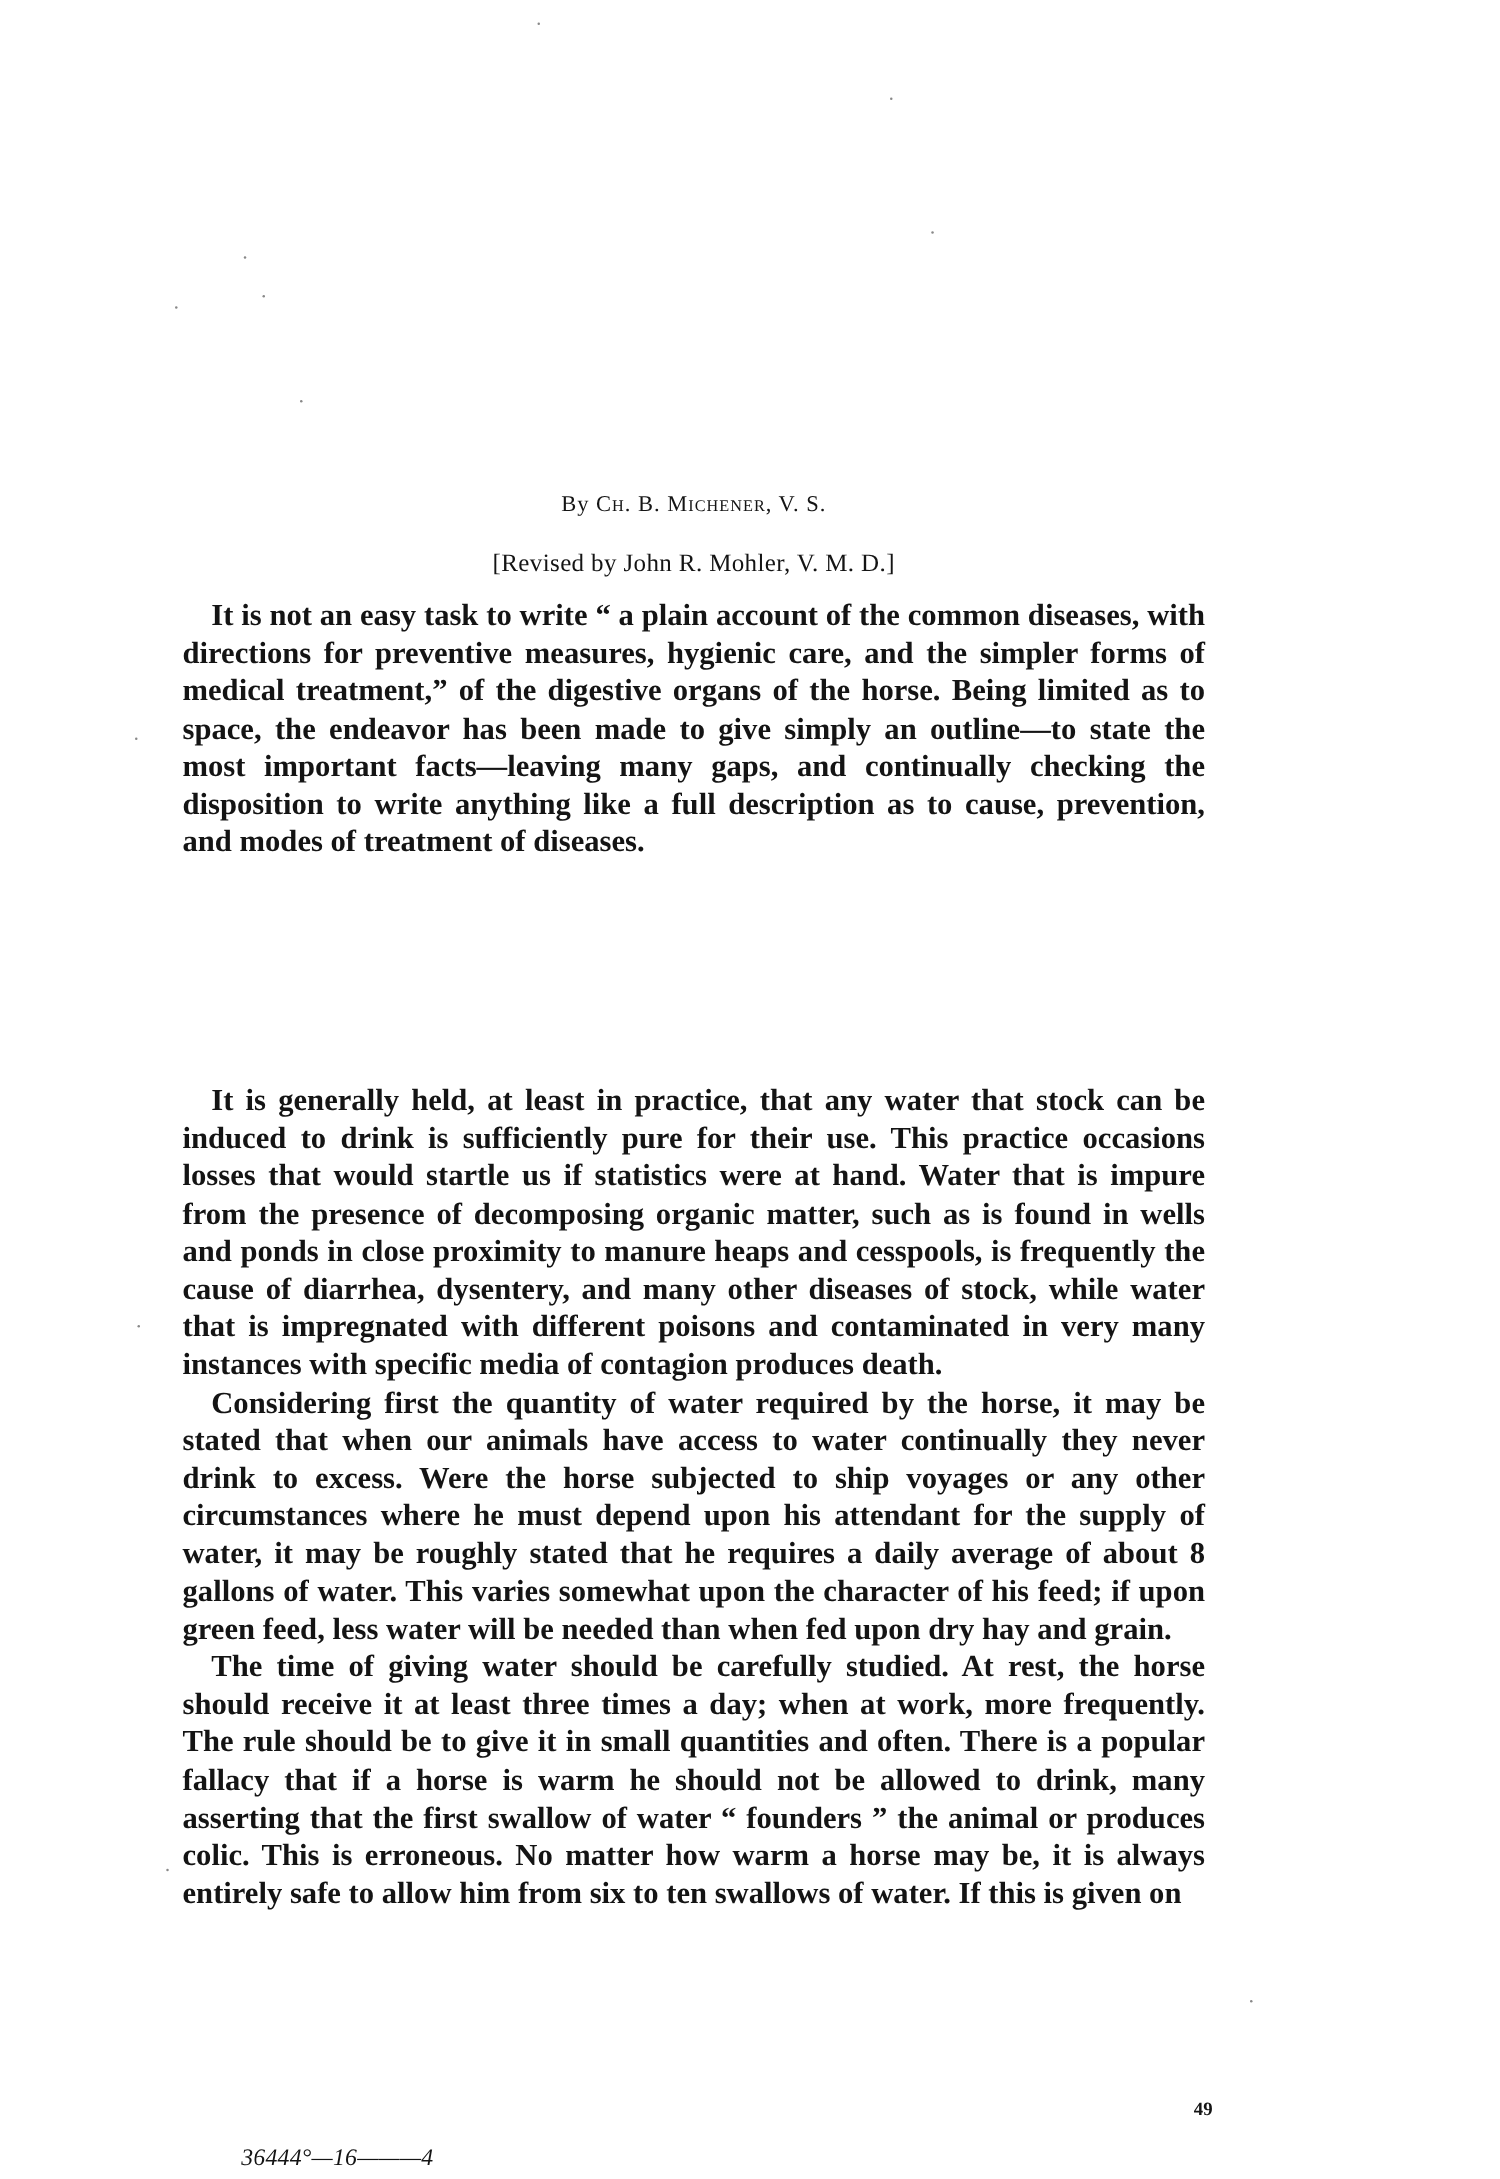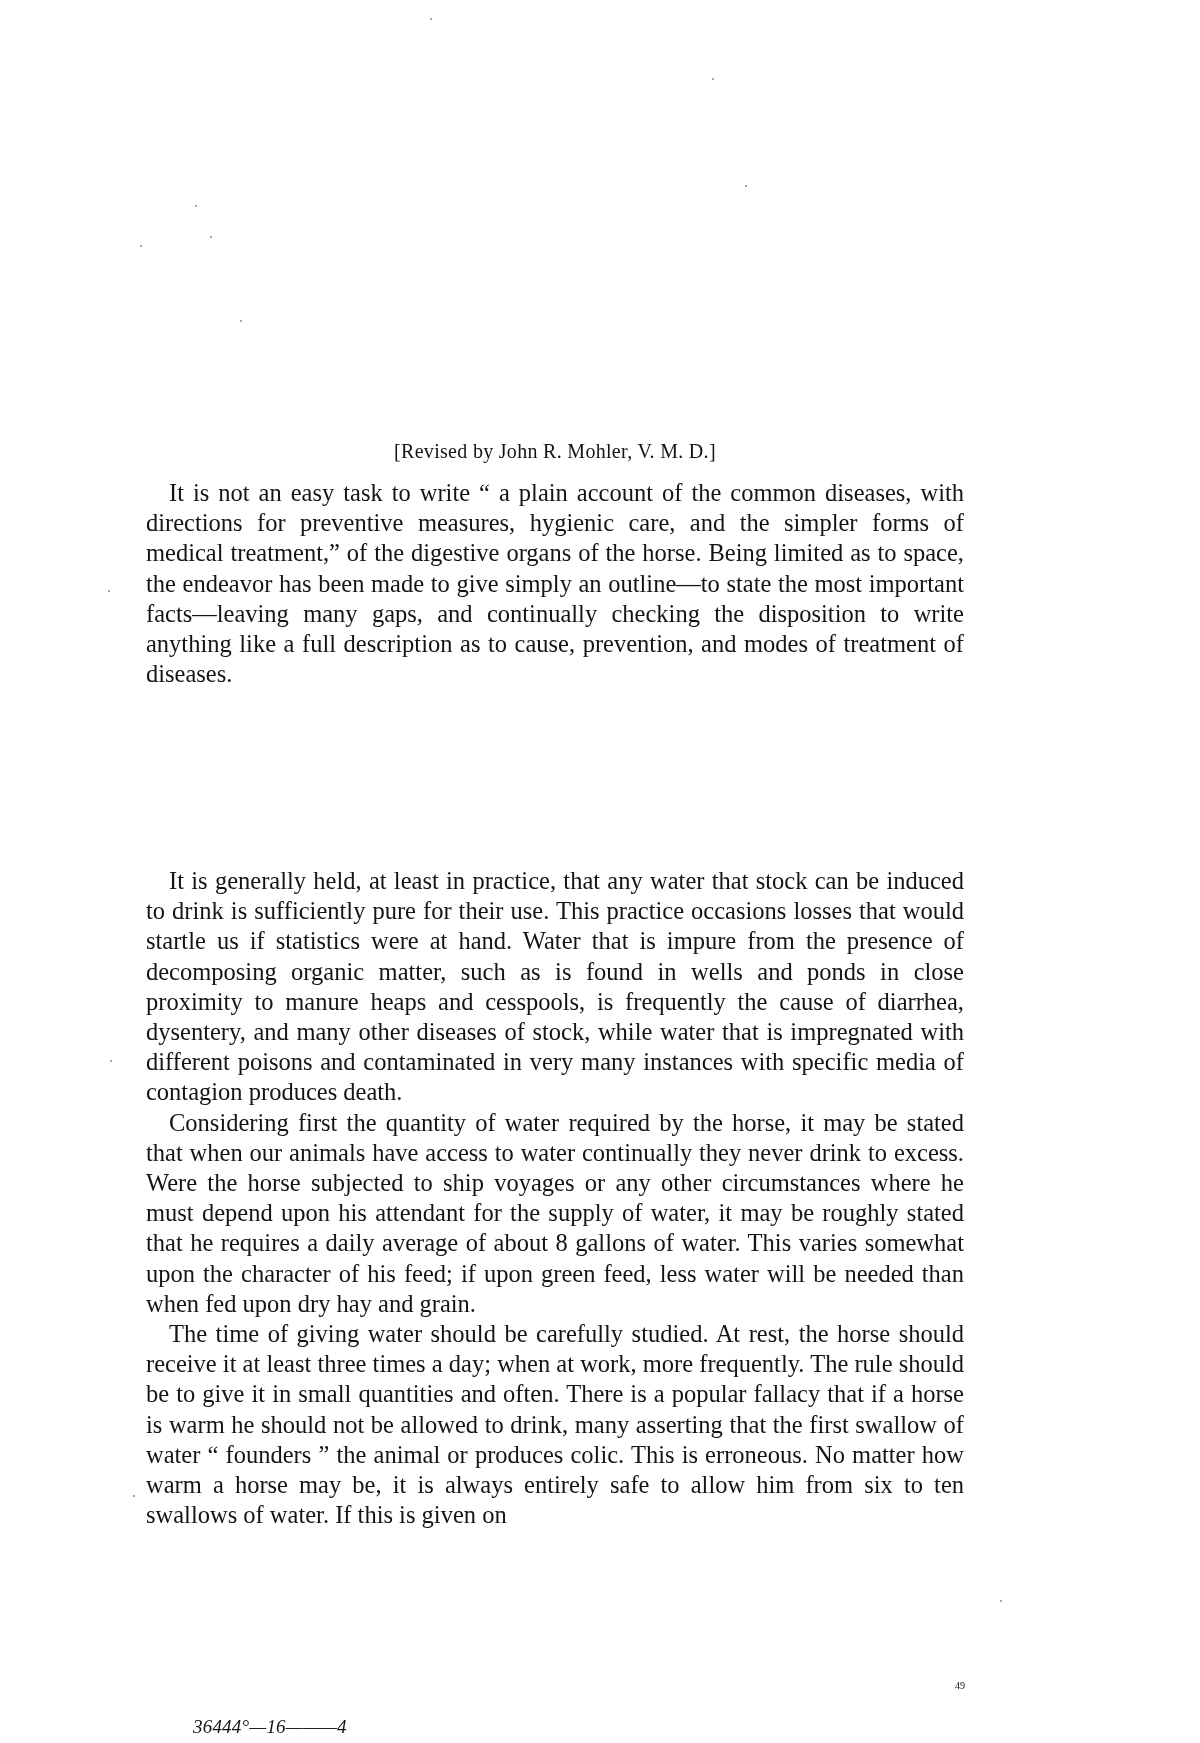--- a/index.html
+++ b/index.html
@@ -54,38 +54,39 @@
       width: 818px;
       font-size: 24.5px;
       line-height: 30.2px;
       text-align: justify;
       -webkit-hyphens: none;
       hyphens: none;
     }
     .body-text p {
       margin: 0;
       text-indent: 23px;
+      font-weight: bold;
     }
     .p1 { top: 478px; }
     .section-heading {
       position: absolute;
       left: 130px; width: 850px;
       top: 773px;
       text-align: center;
       font-size: 17px;
       letter-spacing: 1px;
       font-weight: bold;
     }
     .p2 { top: 866px; }
     .page-number {
       position: absolute;
       left: 955px;
       top: 1680px;
-      font-size: 10px;
-      font-weight: normal;
+      font-size: 15px;
+      font-weight: bold;
     }
     .signature-mark {
       position: absolute;
       left: 193px;
       top: 1716px;
       font-size: 19px;
       letter-spacing: 0.2px;
       font-style: italic;
     }
   </style>
@@ -100,20 +101,24 @@
   <div class="speck" style="left:210px;top:236px;"></div>
   <div class="speck" style="left:140px;top:245px;"></div>
   <div class="speck" style="left:745px;top:185px;"></div>
   <div class="speck" style="left:240px;top:320px;"></div>
   <div class="speck" style="left:108px;top:590px;"></div>
   <div class="speck" style="left:110px;top:1060px;"></div>
   <div class="speck" style="left:133px;top:1495px;"></div>
   <div class="speck" style="left:1000px;top:1600px;"></div>
 
 
+  <div class="byline">
+    <span>By</span>
+    <span class="sc">Ch. B. Michener, V. S.</span>
+  </div>
 
   <div class="revised">[Revised by John R. Mohler, V. M. D.]</div>
 
   <div class="body-text p1">
     <p>It is not an easy task to write “ a plain account of the common diseases, with directions for preventive measures, hygienic care, and the simpler forms of medical treatment,” of the digestive organs of the horse.  Being limited as to space, the endeavor has been made to give simply an outline—to state the most important facts—leaving many gaps, and continually checking the disposition to write anything like a full description as to cause, prevention, and modes of treatment of diseases.</p>
   </div>
 
 
   <div class="body-text p2">
     <p>It is generally held, at least in practice, that any water that stock can be induced to drink is sufficiently pure for their use.  This practice occasions losses that would startle us if statistics were at hand. Water that is impure from the presence of decomposing organic matter, such as is found in wells and ponds in close proximity to manure heaps and cesspools, is frequently the cause of diarrhea, dysentery, and many other diseases of stock, while water that is impregnated with different poisons and contaminated in very many instances with specific media of contagion produces death.</p>

